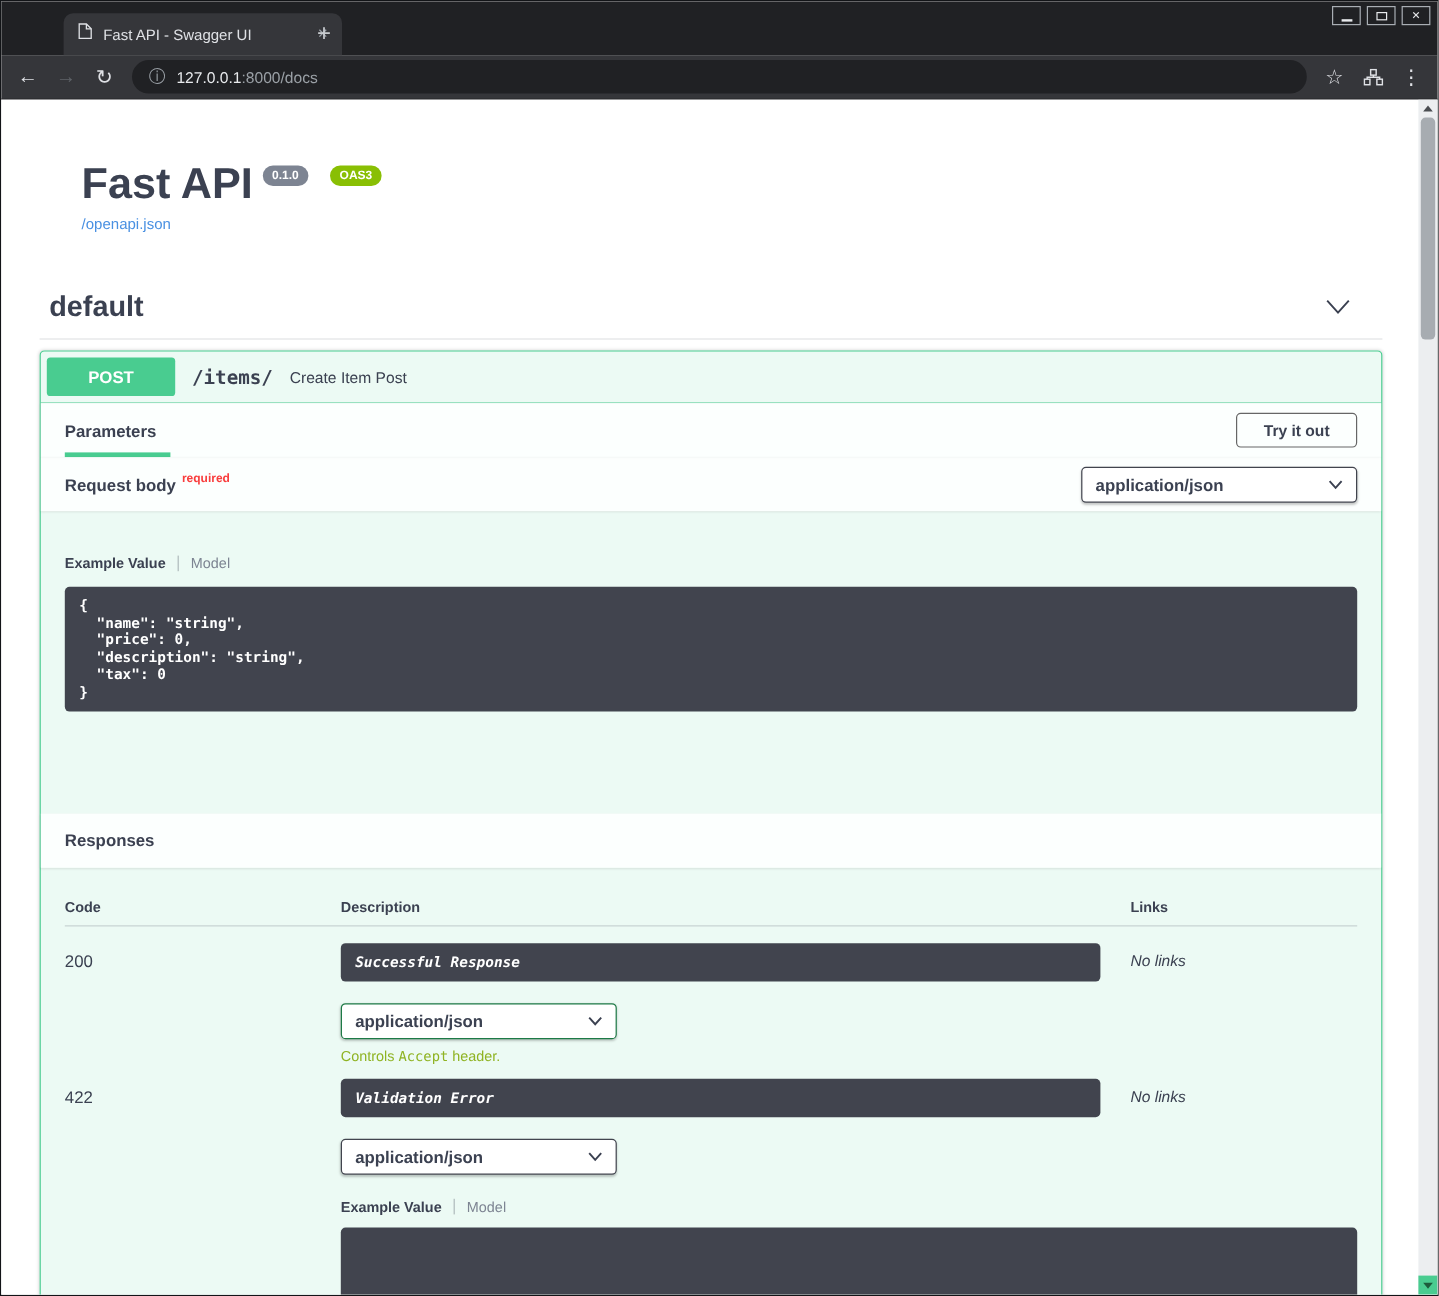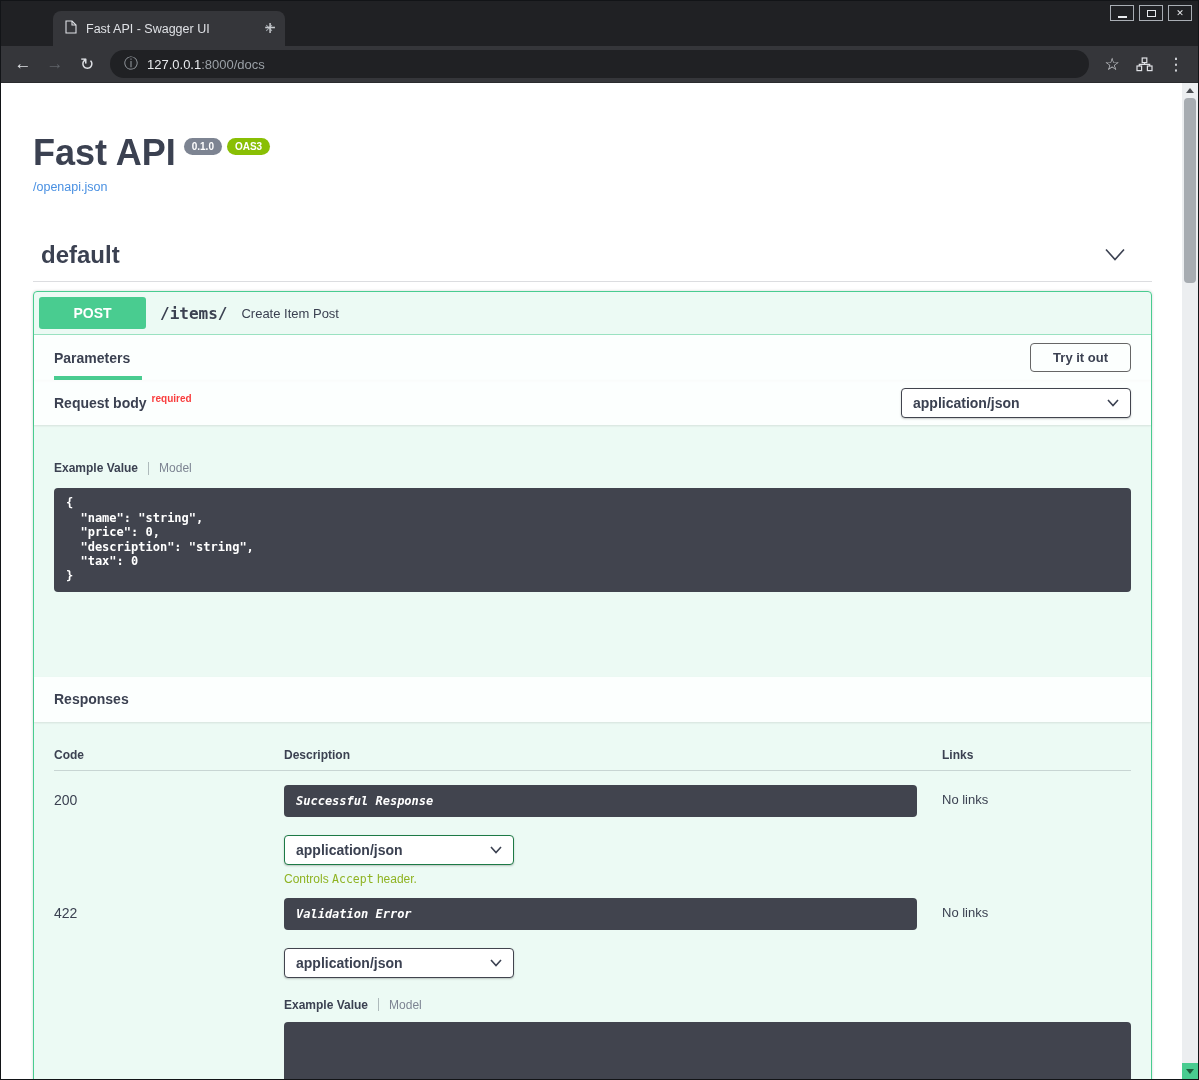--- a/index.html
+++ b/index.html
@@ -24,24 +24,24 @@
   .nav-icon.disabled { color:#5f6368; }
   .omnibox { flex:1; height:28px; margin:0 6px; background:#202124; border-radius:14px; display:flex; align-items:center; gap:9px; padding:0 14px; }
   .omni-info { color:#9aa0a6; font-size:14px; }
   .omni-text { font-size:13px; color:#e8eaed; }
   .omni-text .path { color:#9aa0a6; }
 
   
   .content { flex:1; position:relative; background:#fff; overflow:hidden; color:#3b4151; }
   .page { width:1183px; padding:0 32px; }
 
-  .api-info { padding-top:50px; }
+  .api-info { padding-top:50px;margin-left:35px; }
   .title-row { display:flex; align-items:flex-start; gap:8px; }
   .api-title { font-size:36px; line-height:40px; font-weight:bold; color:#3b4151; }
-  .badges { display:flex; gap:5px; margin-top:5px; }
+  .badges { display:flex; gap:18px; margin-top:5px; }
   .badge { font-size:10px; font-weight:bold; color:#fff; padding:3px 8px; border-radius:10px; }
   .badge.version { background:#7d8492; }
   .badge.oas { background:#89bf04; }
   .spec-link { display:inline-block; margin-top:7px; font-size:12.5px; color:#4990e2; text-decoration:none; cursor:pointer; }
 
   .tag-header { margin-top:46px; display:flex; align-items:center; justify-content:space-between; padding:0 26px 12px 8px; border-bottom:1px solid rgba(59,65,81,.18); cursor:pointer; }
   .tag-title { font-size:24px; font-weight:600; color:#3b4151; }
   .tag-chevron svg { display:block; }
 
   .opblock { margin-top:9px; border:1px solid #49cc90; border-radius:4px; background:rgba(73,204,144,.1); box-shadow:0 0 3px rgba(0,0,0,.18); }
@@ -75,21 +75,21 @@
 
   .responses-body { padding:26px 20px 0; }
   .resp-head { display:grid; grid-template-columns:230px 1fr 189px; font-size:12px; font-weight:bold; color:#3b4151; padding-bottom:8px; border-bottom:1px solid rgba(59,65,81,.2); }
   .resp-row { display:grid; grid-template-columns:230px 1fr 189px; padding-top:14px; }
   .resp-row.r422 { padding-top:12px; }
   .resp-code { font-size:14px; padding-top:7px; }
   .resp-desc-block { max-width:633px; background:#41444e; color:#fff; border-radius:4px; padding:9px 12px; font-family:"DejaVu Sans Mono", monospace; font-style:italic; font-weight:600; font-size:12px; }
   .accept-wrap { margin-top:18px; }
   .accept-note { margin-top:7px; font-size:12px; color:#8fb322; }
   .accept-note code { font-family:"DejaVu Sans Mono", monospace; font-size:11.5px; color:#8fb322; }
-  .resp-links { font-size:13px; color:#3b4151; padding-top:7px; }
+  .resp-links { font-size:13px; font-style:italic; color:#3b4151; padding-top:7px; }
   .resp-wide { grid-column:2 / 4; margin-top:20px; }
   .cut-block { margin-top:10px; background:#41444e; border-radius:4px; height:80px; }
 
   
   .scrollbar { position:absolute; top:0; right:0; width:16px; height:100%; background:#eceef0; z-index:5; }
   .sb-up { height:15px; display:flex; align-items:center; justify-content:center; }
   .sb-up-arrow { width:0; height:0; border-left:4px solid transparent; border-right:4px solid transparent; border-bottom:5px solid #4a4d51; }
   .sb-thumb { position:absolute; top:15px; left:2px; right:2px; height:185px; background:#a7acb1; border-radius:4px; }
   .sb-down { position:absolute; bottom:0; left:0; width:16px; height:16px; background:#49cc90; display:flex; align-items:center; justify-content:center; }
   .sb-down-arrow { width:0; height:0; border-left:4px solid transparent; border-right:4px solid transparent; border-top:5px solid #1d5c3c; }

